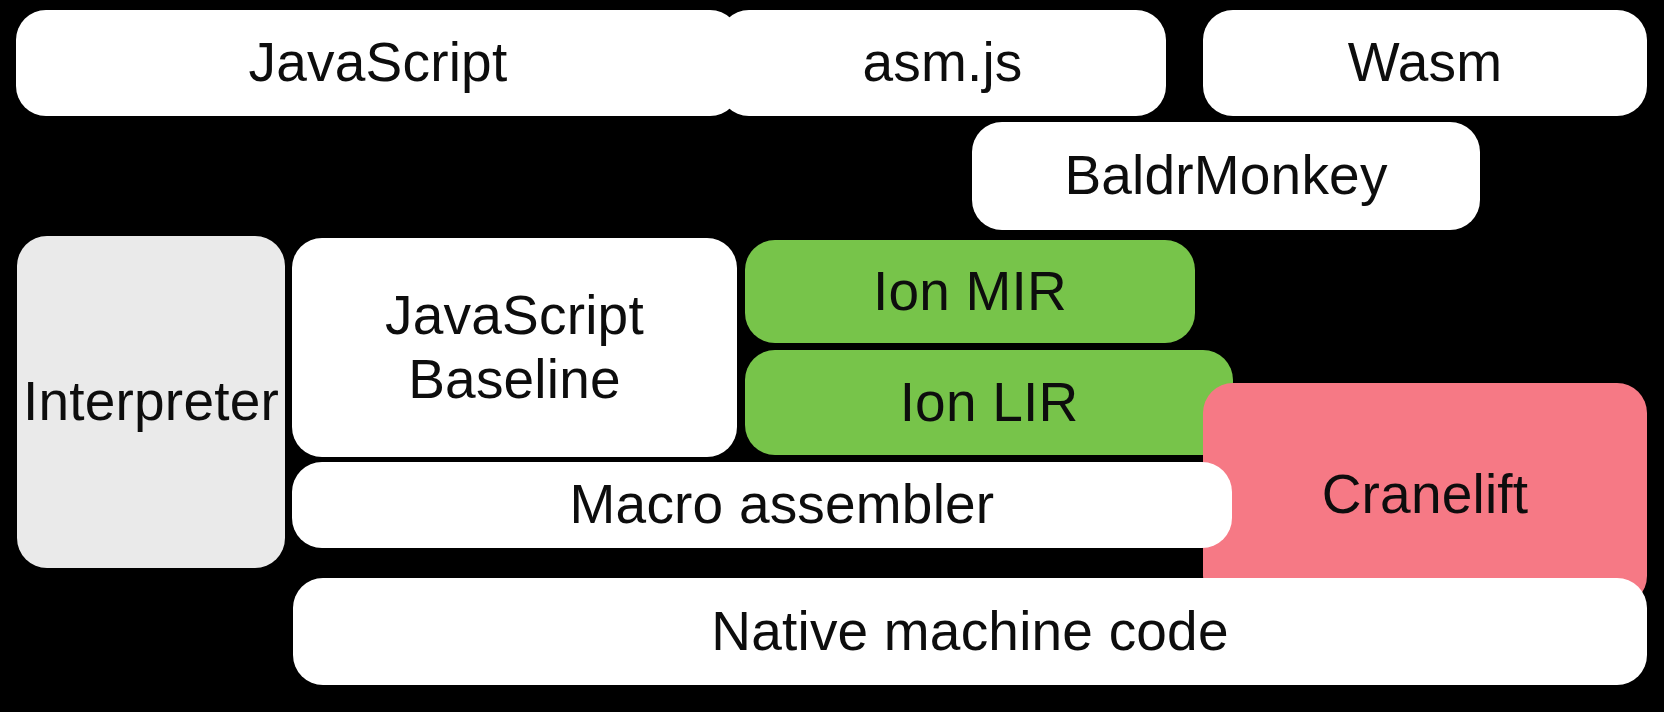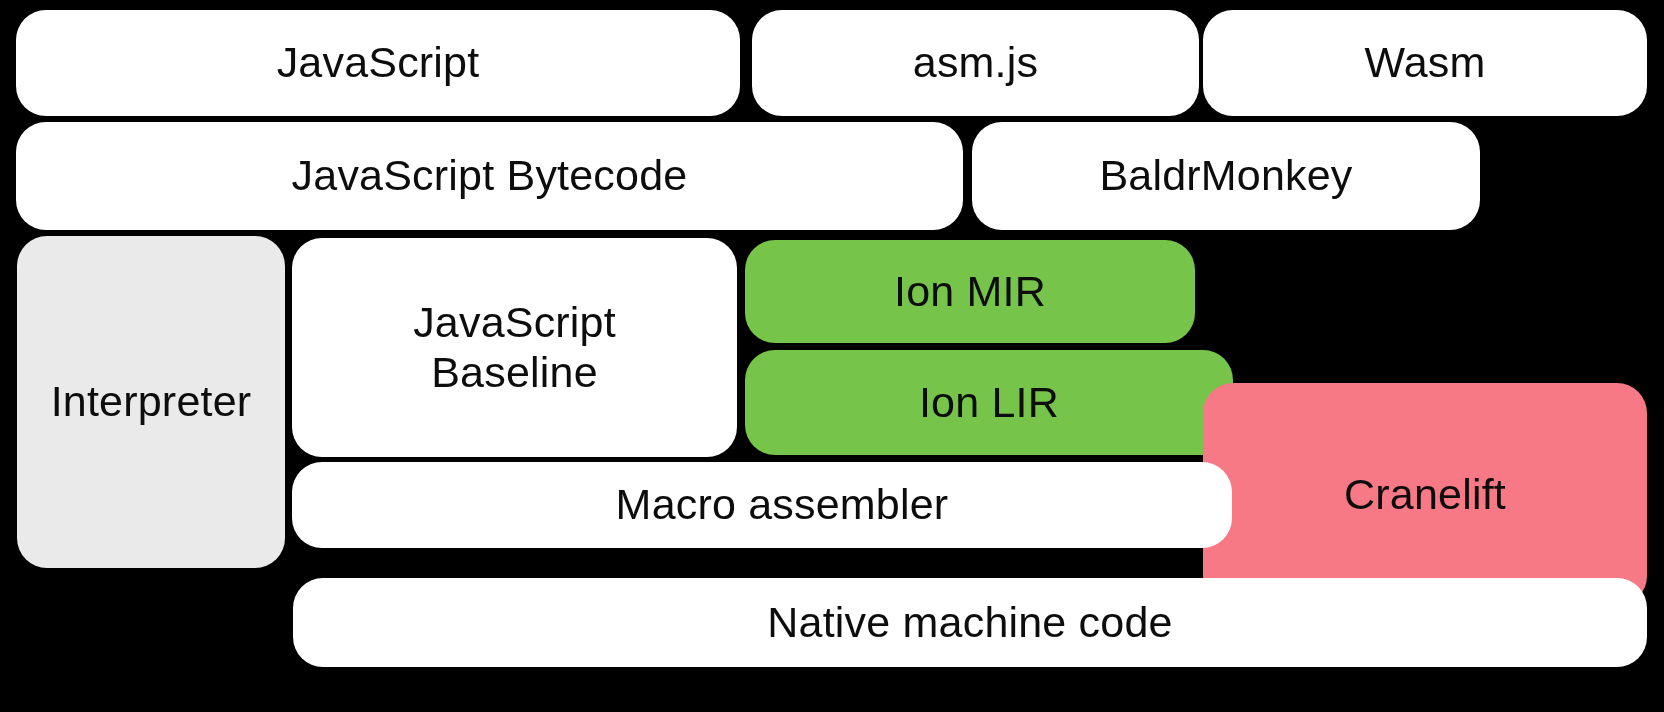--- a/index.html
+++ b/index.html
@@ -21,67 +21,64 @@
     height: 712px;
     background: #000000;
   }
   .node {
     position: absolute;
     border-radius: 30px;
     display: flex;
     align-items: center;
     justify-content: center;
     text-align: center;
-    font-size: 43px;
+    font-size: 55px;
     line-height: 1.15;
     color: #0d0d0d;
     letter-spacing: 0.2px;
   }
   .node.multiline {
     flex-direction: column;
   }
   .c-white { background: #ffffff; }
   .c-gray  { background: #eaeaea; }
   .c-green { background: #77c44a; text-align: center; }
   .c-pink  { background: #f67985; }
 
   
   .n-javascript        { left: 16px;   top: 10px;  width: 724px;  height: 106px; }
-  .n-asmjs             { left: 752px;  top: 10px;  width: 447px;  height: 106px; }
+  .n-asmjs             { left: 719px;  top: 10px;  width: 447px;  height: 106px; }
   .n-wasm              { left: 1203px; top: 10px;  width: 444px;  height: 106px; }
   .n-js-bytecode       { left: 16px;   top: 122px; width: 947px;  height: 108px; }
   .n-baldrmonkey       { left: 972px;  top: 122px; width: 508px;  height: 108px; }
   .n-interpreter       { left: 17px;   top: 236px; width: 268px;  height: 332px; }
   .n-js-baseline       { left: 292px;  top: 238px; width: 445px;  height: 219px; }
   .n-ion-mir           { left: 745px;  top: 240px; width: 450px;  height: 103px; }
   .n-ion-lir           { left: 745px;  top: 350px; width: 488px;  height: 105px; }
   .n-cranelift         { left: 1203px; top: 347px; width: 444px;  height: 223px; margin-top: 36px; }
   .n-macro-assembler   { left: 292px;  top: 462px; width: 900px;  height: 86px; padding-left: 40px; }
-  .n-native-machine    { left: 293px;  top: 578px; width: 1354px; height: 89px; }
+  .n-native-machine    { left: 293px;  top: 578px; width: 1354px; height: 107px; }
 </style>
 </head>
 <body>
 
 <div class="stage">
 
   <div class="node c-white n-javascript">
     <span>JavaScript</span>
   </div>
 
   <div class="node c-white n-asmjs">
     <span>asm.js</span>
   </div>
 
   <div class="node c-white n-wasm">
     <span>Wasm</span>
   </div>
 
-  <div class="node c-white n-js-bytecode">
-    <span>JavaScript Bytecode</span>
-  </div>
 
   <div class="node c-white n-baldrmonkey">
     <span>BaldrMonkey</span>
   </div>
 
   <div class="node c-gray n-interpreter">
     <span>Interpreter</span>
   </div>
 
   <div class="node c-white multiline n-js-baseline">

